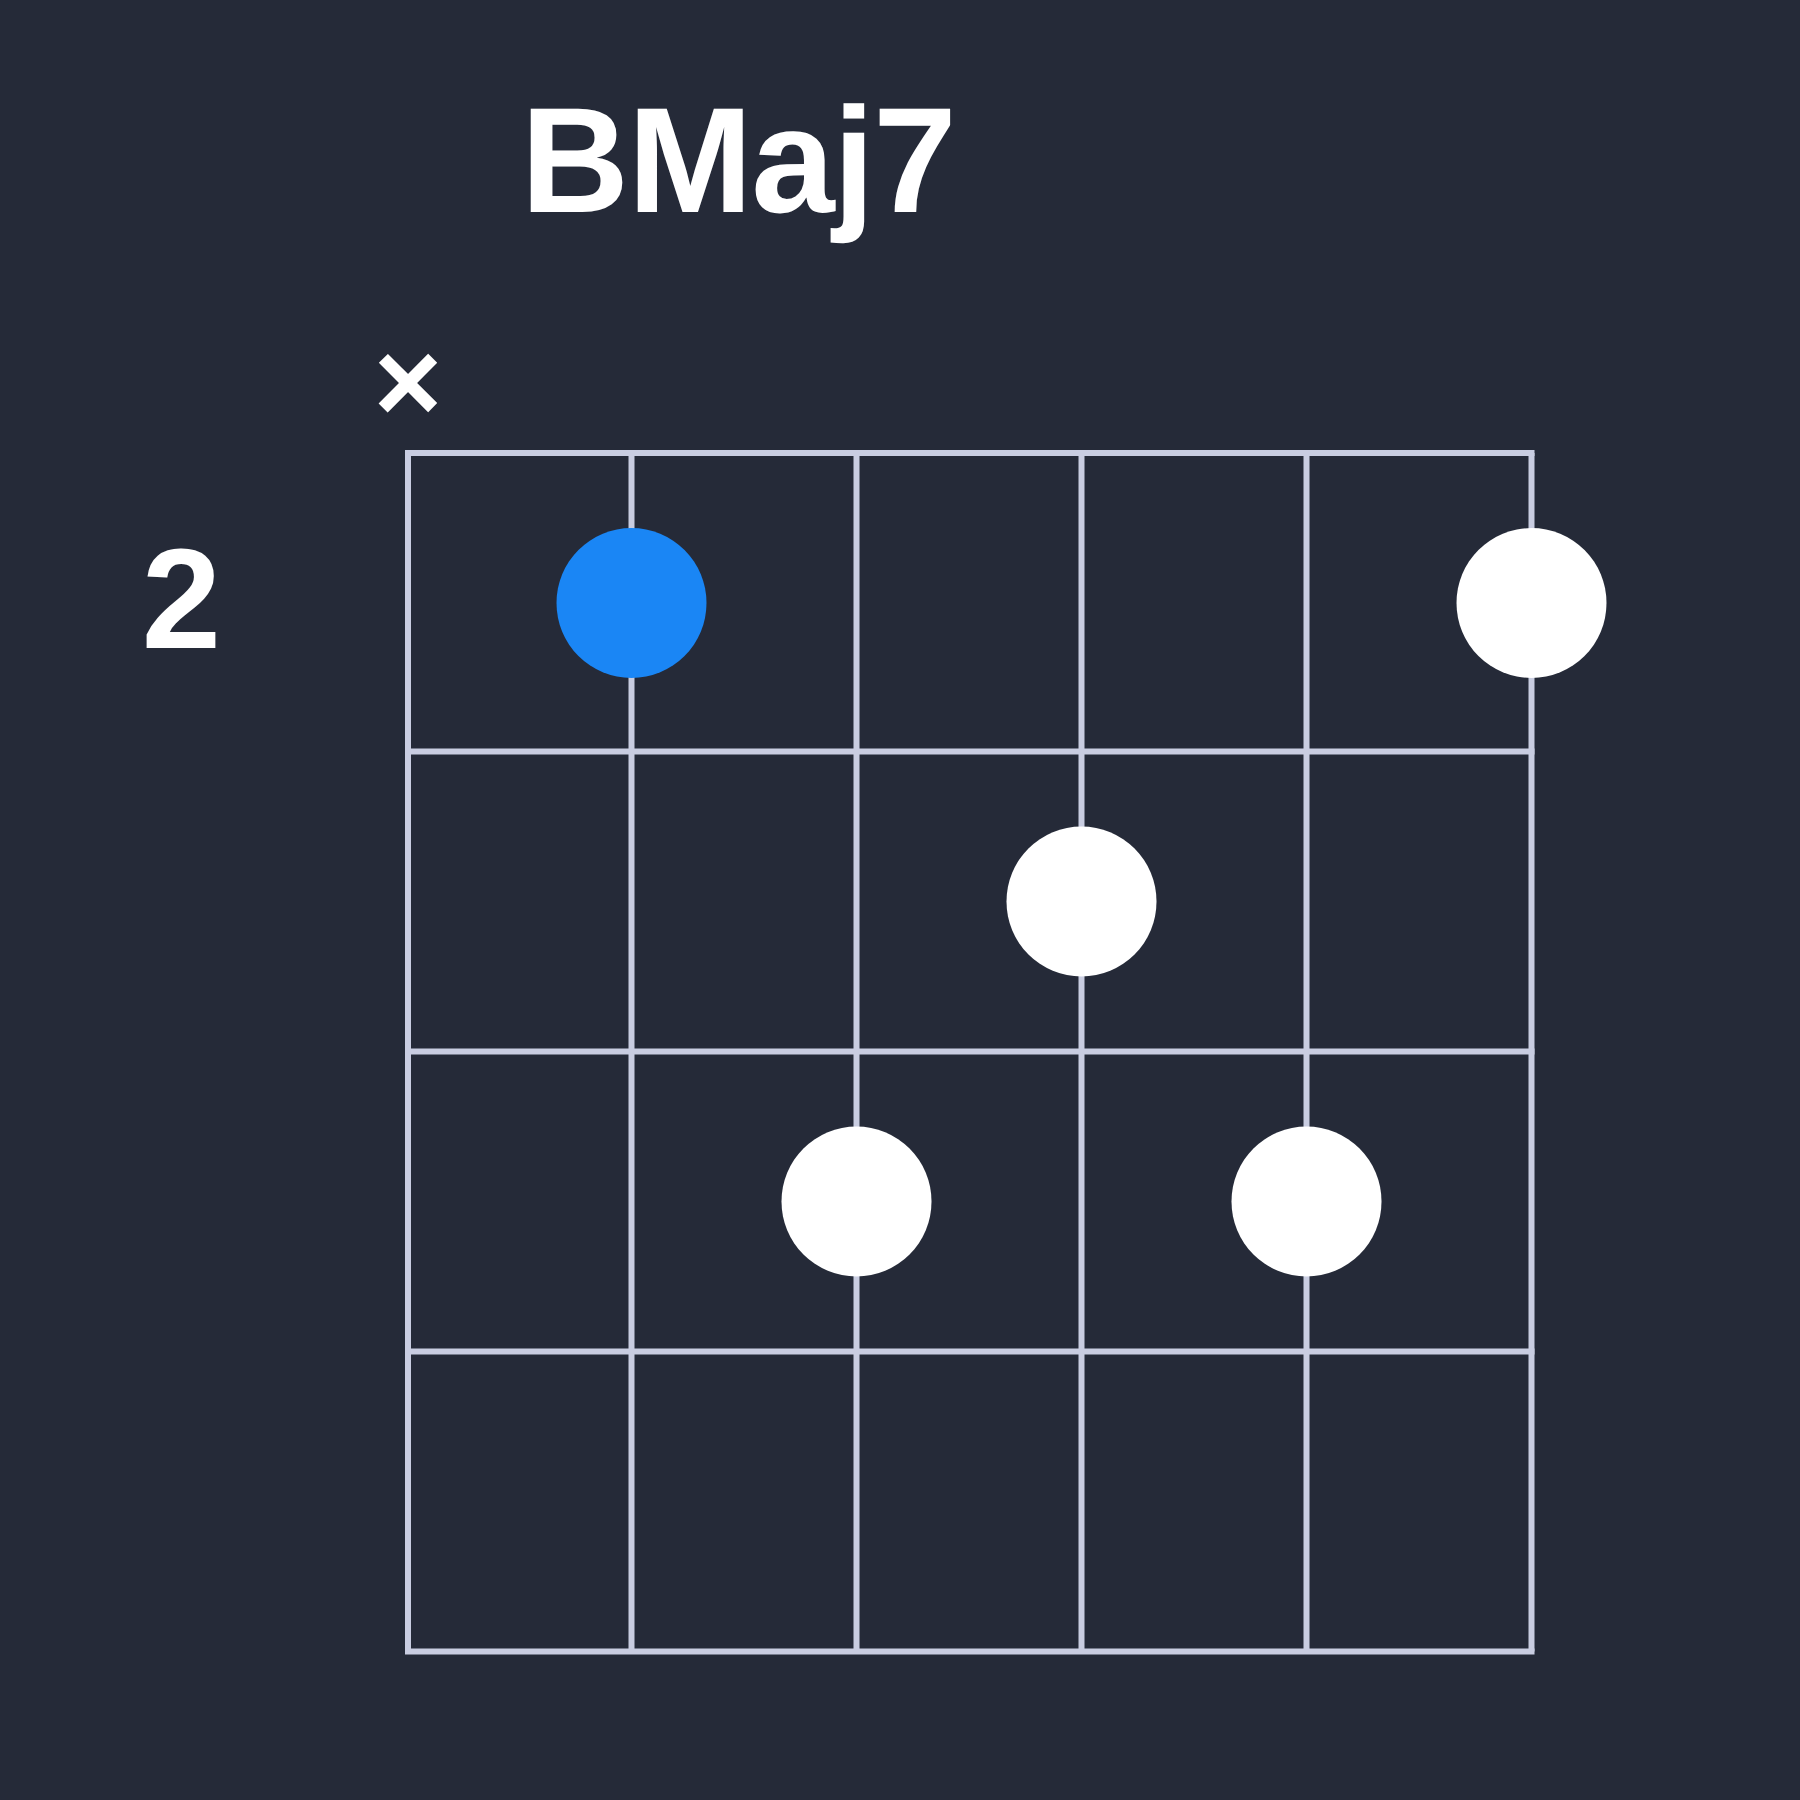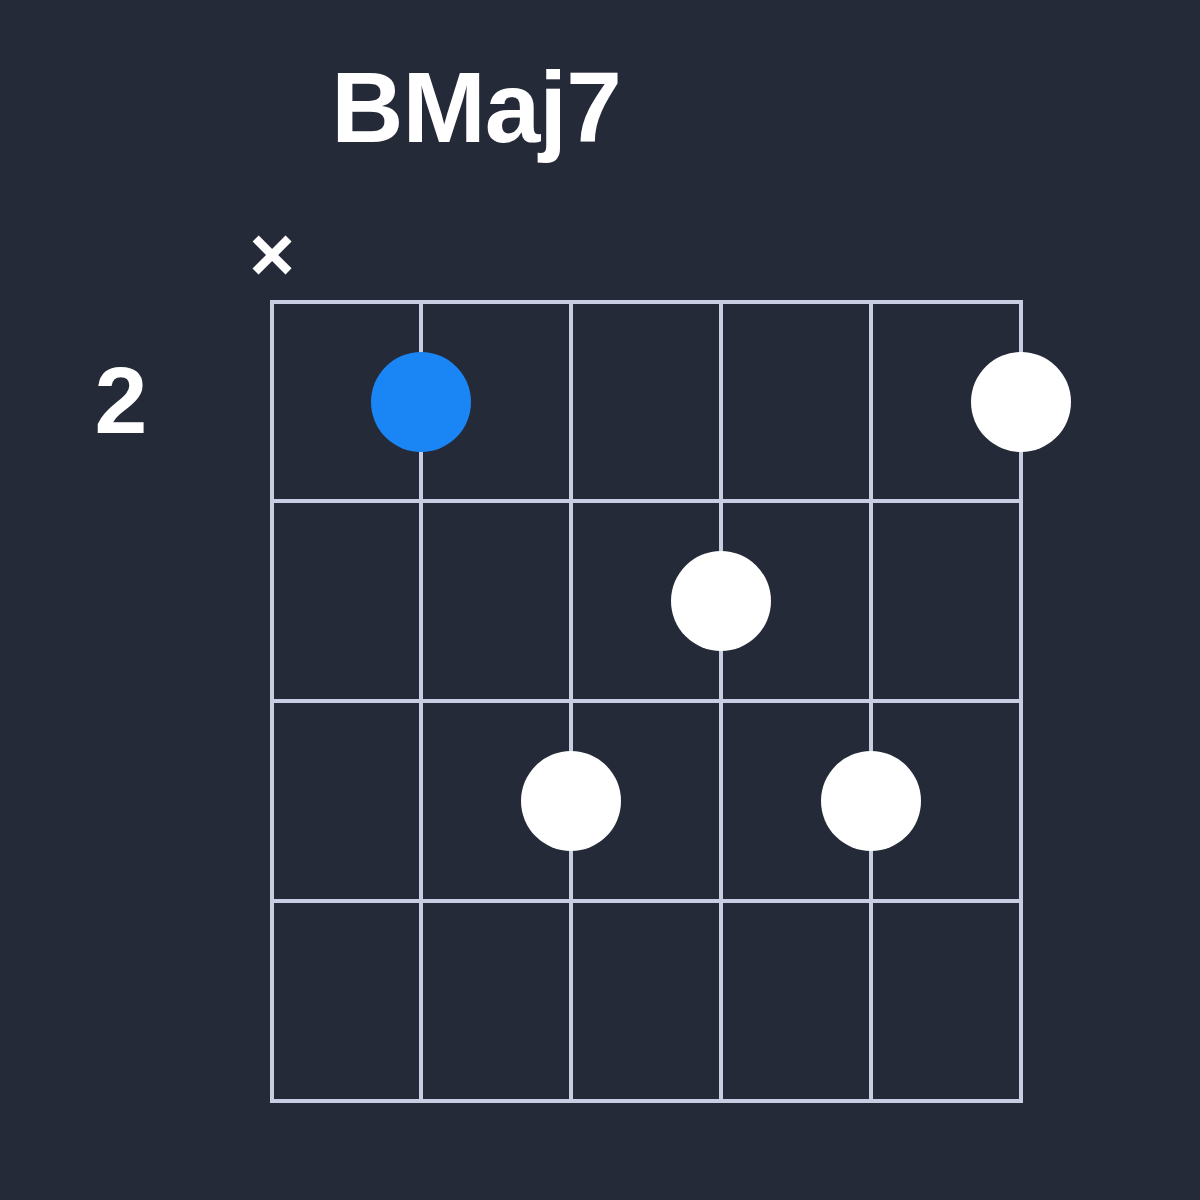--- a/index.html
+++ b/index.html
@@ -13,21 +13,21 @@
     font-family: "Liberation Sans", sans-serif;
   }
   #chord-card {
     position: relative;
     width: 1200px;
     height: 1200px;
     background: #252a38;
   }
   #chord-title {
     position: absolute;
-    left: 0;
+    left: 16px;
     top: 52px;
     width: 952px;
     text-align: center;
     font-family: "Liberation Sans", sans-serif;
     font-size: 100px;
     font-weight: bold;
     line-height: 110px;
     color: #ffffff;
     letter-spacing: -1px;
     white-space: nowrap;

